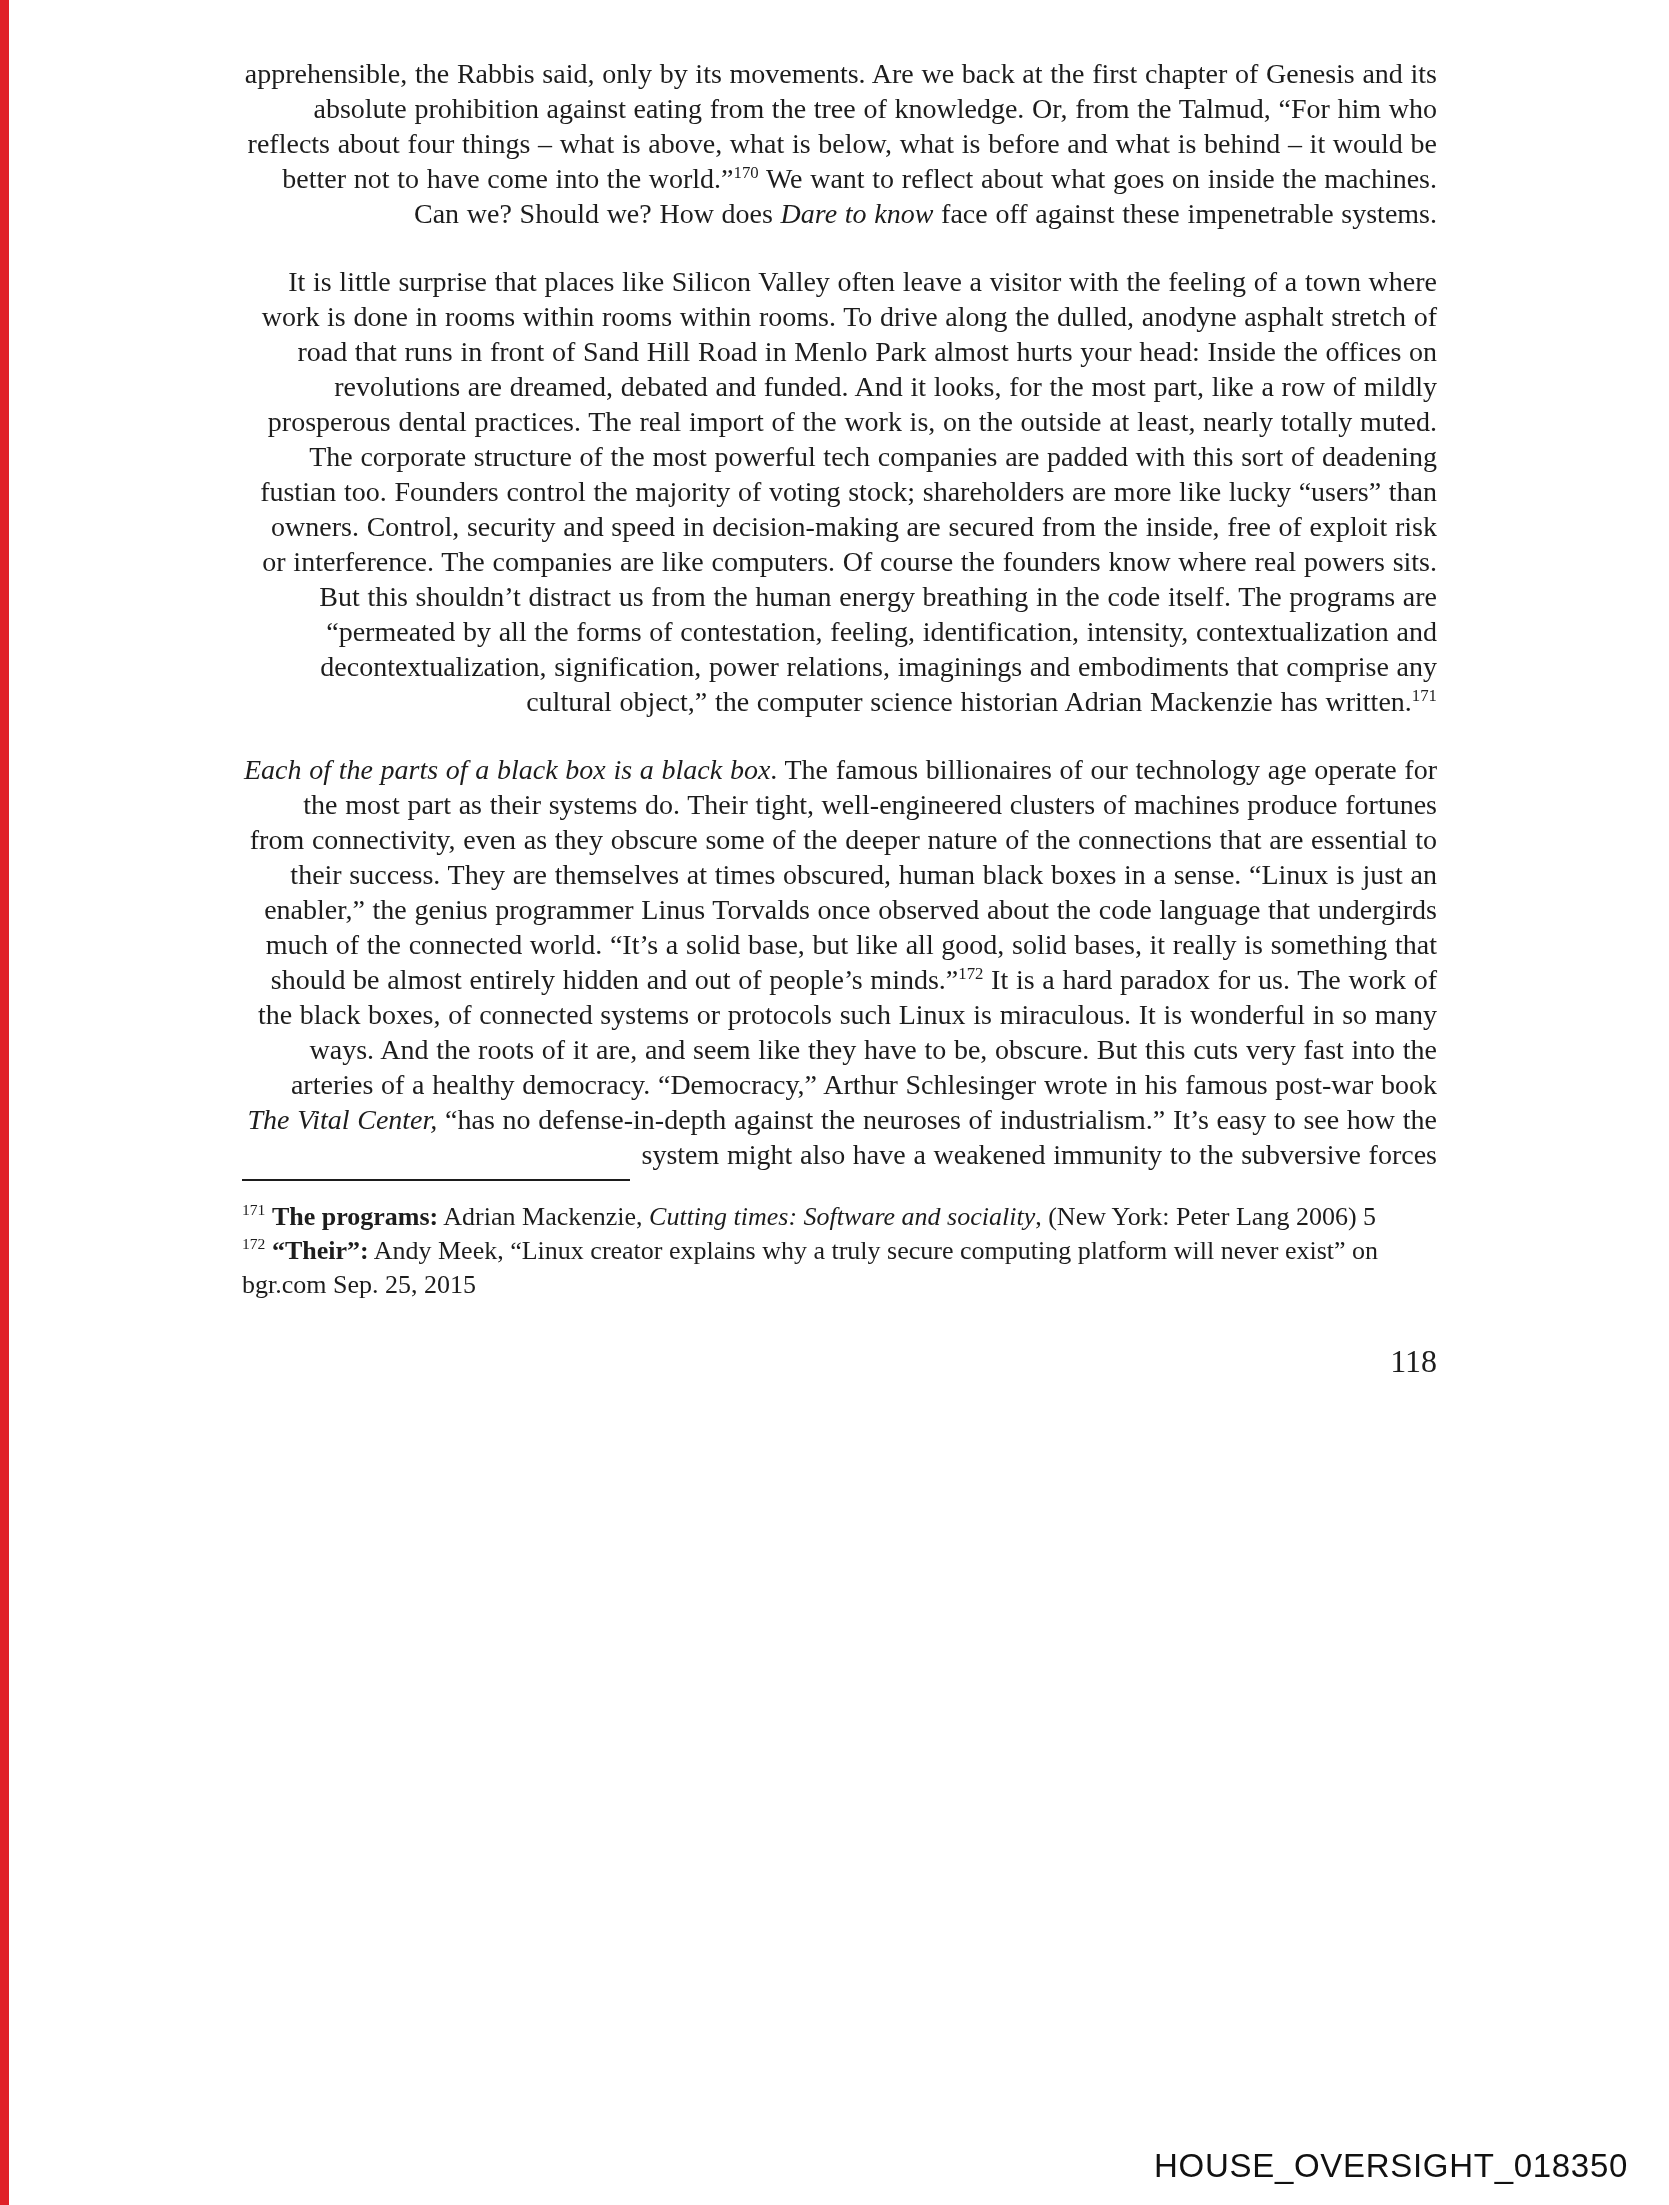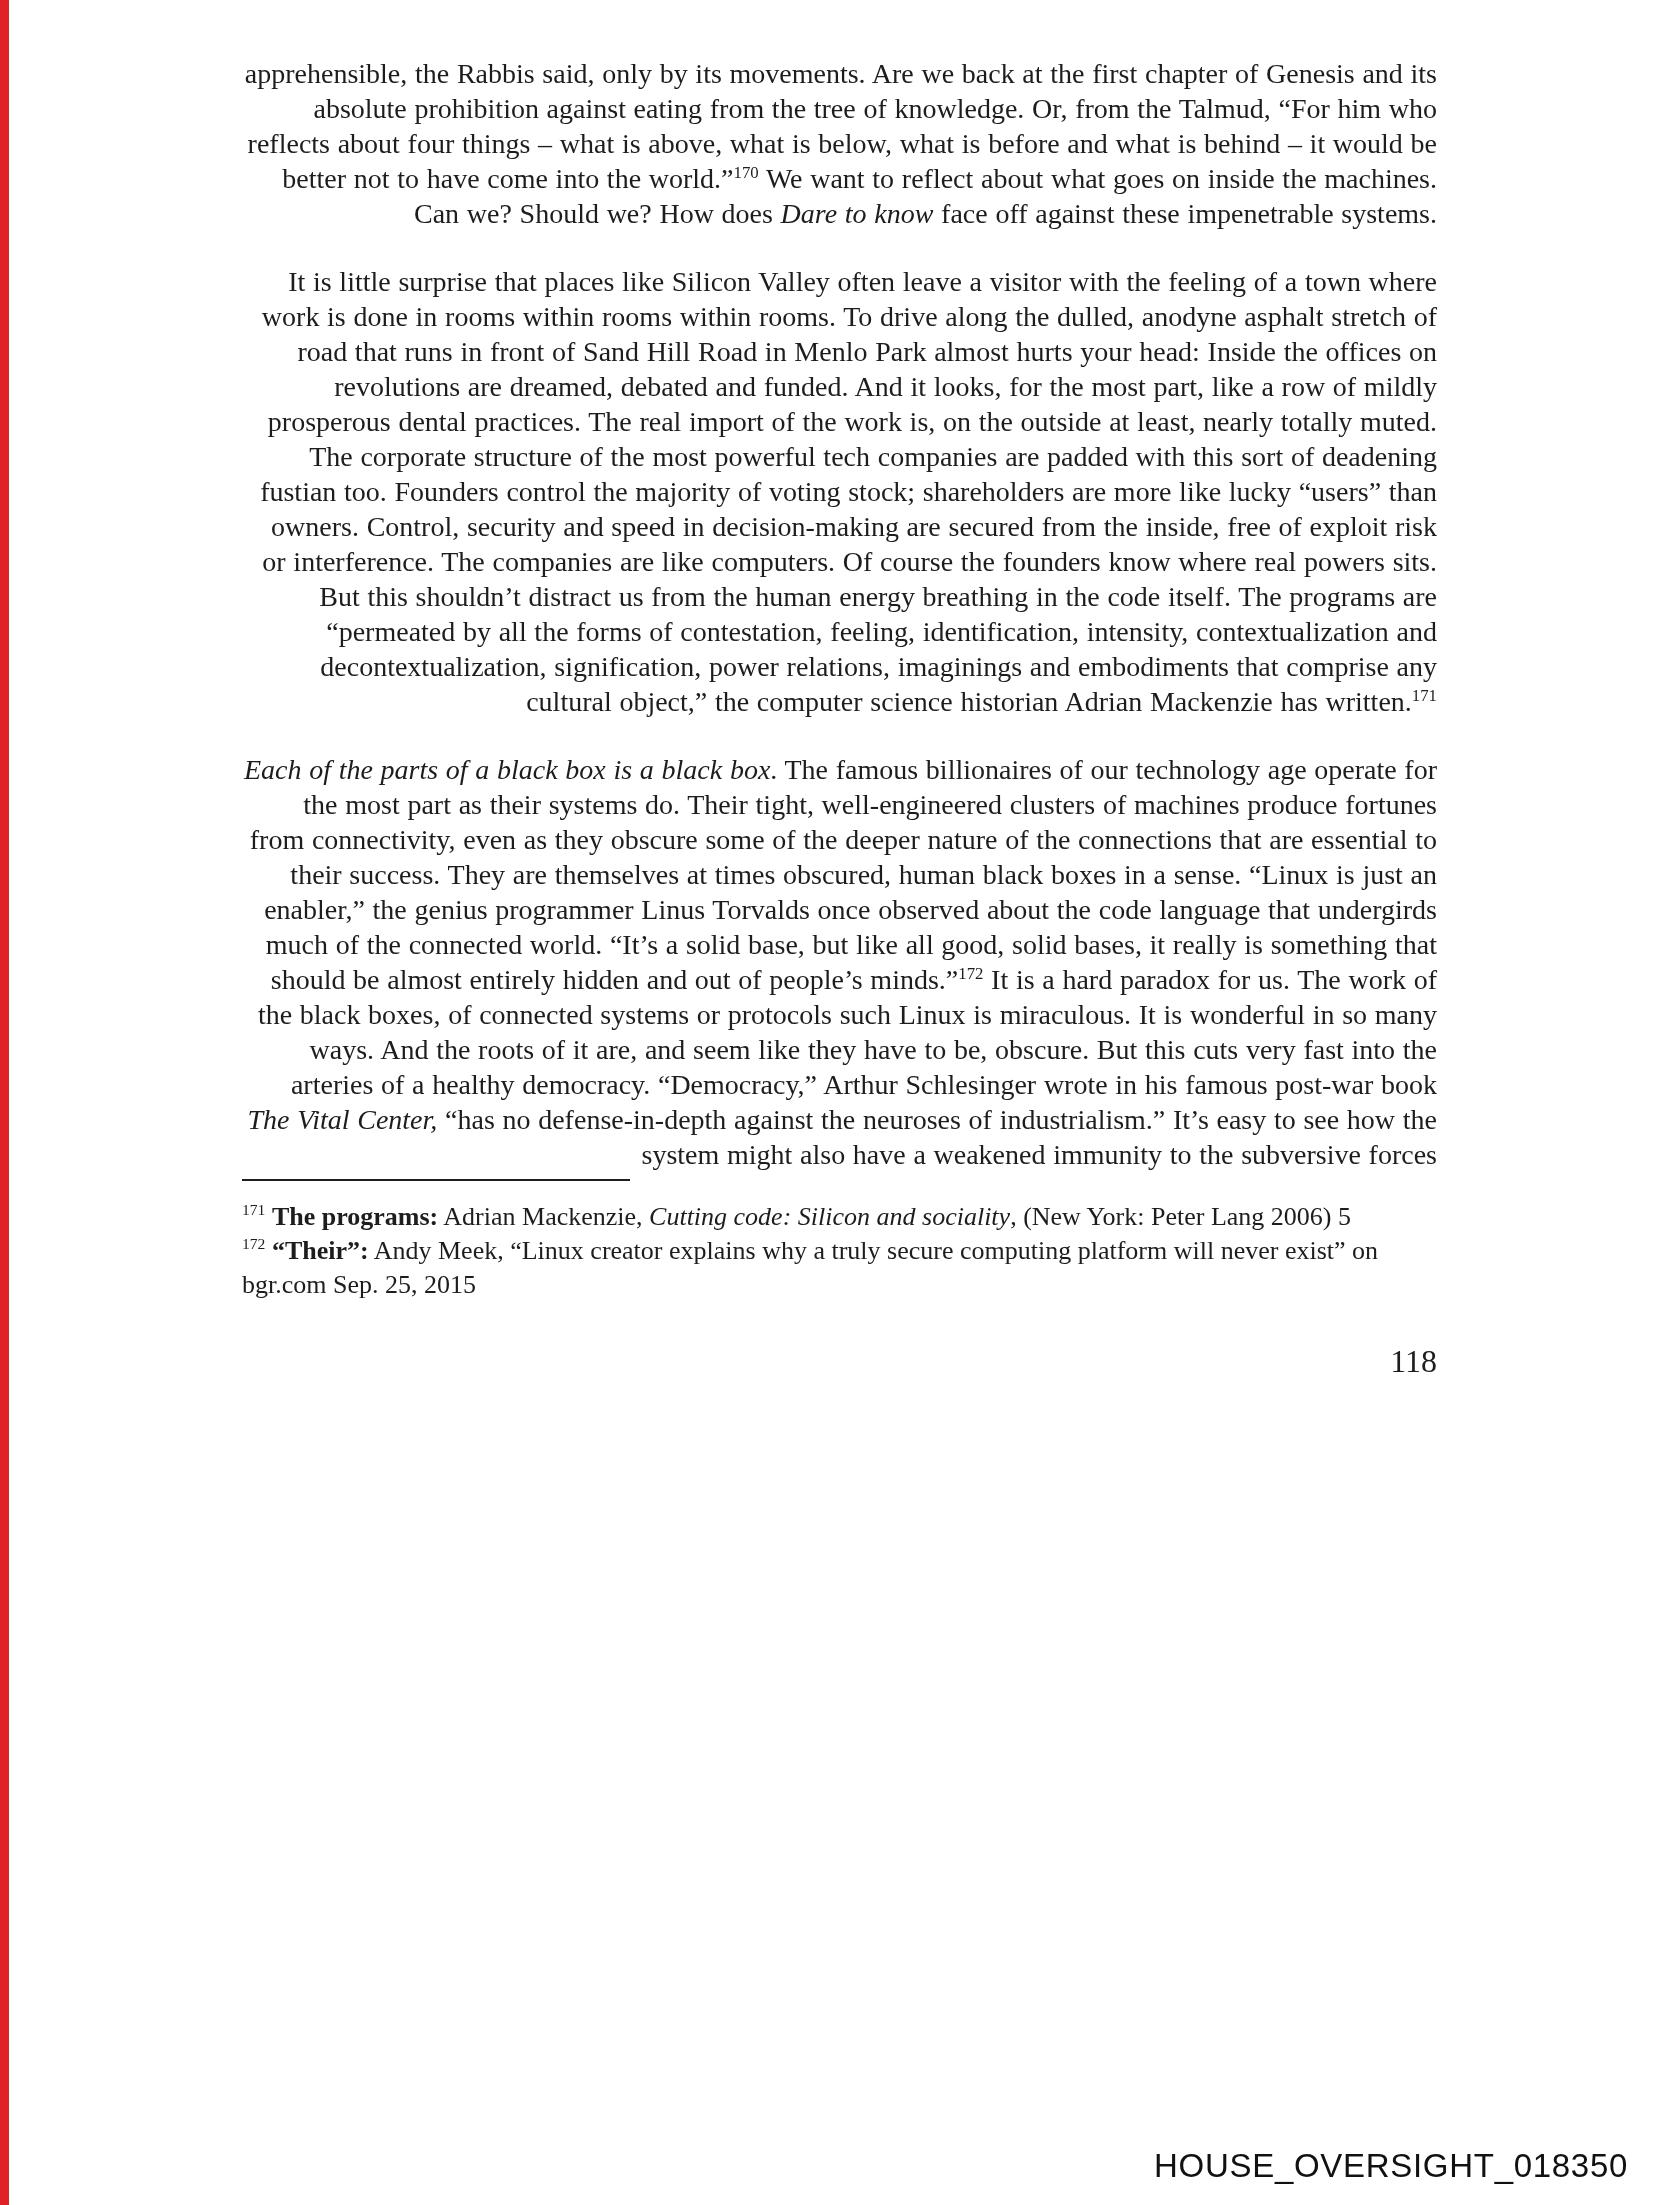--- a/index.html
+++ b/index.html
@@ -55,21 +55,21 @@
 
     <div>
         <p class="para"><span>apprehensible, the Rabbis said, only by its movements. Are we back at the first chapter of Genesis and its absolute prohibition against eating from the tree of knowledge. Or, from the Talmud, “For him who reflects about four things – what is above, what is below, what is before and what is behind – it would be better not to have come into the world.”</span><sup>170</sup><span> We want to reflect about what goes on inside the machines. Can we? Should we? How does </span><em>Dare to know</em><span> face off against these impenetrable systems.</span></p>
         <p class="para"><span>It is little surprise that places like Silicon Valley often leave a visitor with the feeling of a town where work is done in rooms within rooms within rooms. To drive along the dulled, anodyne asphalt stretch of road that runs in front of Sand Hill Road in Menlo Park almost hurts your head: Inside the offices on revolutions are dreamed, debated and funded. And it looks, for the most part, like a row of mildly prosperous dental practices. The real import of the work is, on the outside at least, nearly totally muted. The corporate structure of the most powerful tech companies are padded with this sort of deadening fustian too. Founders control the majority of voting stock; shareholders are more like lucky “users” than owners. Control, security and speed in decision-making are secured from the inside, free of exploit risk or interference. The companies are like computers. Of course the founders know where real powers sits. But this shouldn’t distract us from the human energy breathing in the code itself. The programs are “permeated by all the forms of contestation, feeling, identification, intensity, contextualization and decontextualization, signification, power relations, imaginings and embodiments that comprise any cultural object,” the computer science historian Adrian Mackenzie has written.</span><sup>171</sup></p>
         <p class="para"><em>Each of the parts of a black box is a black box</em><span>. The famous billionaires of our technology age operate for the most part as their systems do. Their tight, well-engineered clusters of machines produce fortunes from connectivity, even as they obscure some of the deeper nature of the connections that are essential to their success. They are themselves at times obscured, human black boxes in a sense. “Linux is just an enabler,” the genius programmer Linus Torvalds once observed about the code language that undergirds much of the connected world. “It’s a solid base, but like all good, solid bases, it really is something that should be almost entirely hidden and out of people’s minds.”</span><sup>172</sup><span> It is a hard paradox for us. The work of the black boxes, of connected systems or protocols such Linux is miraculous. It is wonderful in so many ways. And the roots of it are, and seem like they have to be, obscure. But this cuts very fast into the arteries of a healthy democracy. “Democracy,” Arthur Schlesinger wrote in his famous post-war book </span><em>The Vital Center,</em><span> “has no defense-in-depth against the neuroses of industrialism.” It’s easy to see how the system might also have a weakened immunity to the subversive forces</span></p>
       </div>
 
     <div class="footnote-separator"></div>
 
     <div>
-        <p class="footnote"><sup>171</sup><span> </span><strong>The programs:</strong><span> Adrian Mackenzie, </span><em>Cutting code: Silicon and sociality</em><span>, (New York: Peter Lang 2006) 5</span></p>
+        <p class="footnote"><sup>171</sup><span> </span><strong>The programs:</strong><span> Adrian Mackenzie, </span><em>Cutting times: Software and sociality</em><span>, (New York: Peter Lang 2006) 5</span></p>
         <p class="footnote"><sup>172</sup><span> </span><strong>“Their”:</strong><span> Andy Meek, “Linux creator explains why a truly secure computing platform will never exist” on bgr.com Sep. 25, 2015</span></p>
       </div>
 
     <div class="page-number">118</div>
   </div>
 
   <div class="bates-stamp">HOUSE_OVERSIGHT_018350</div>
 
 </div>
 

